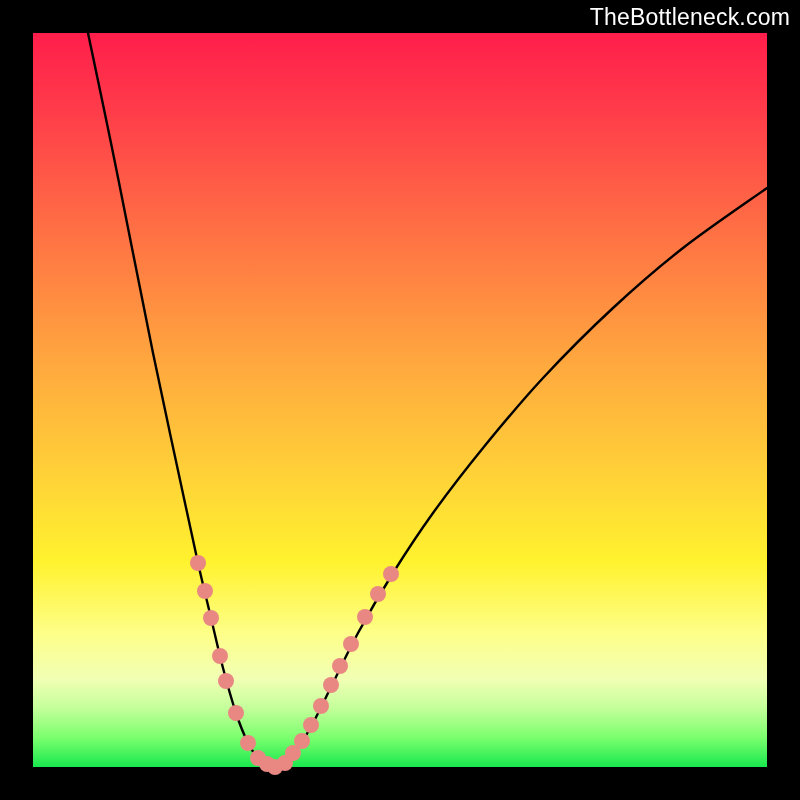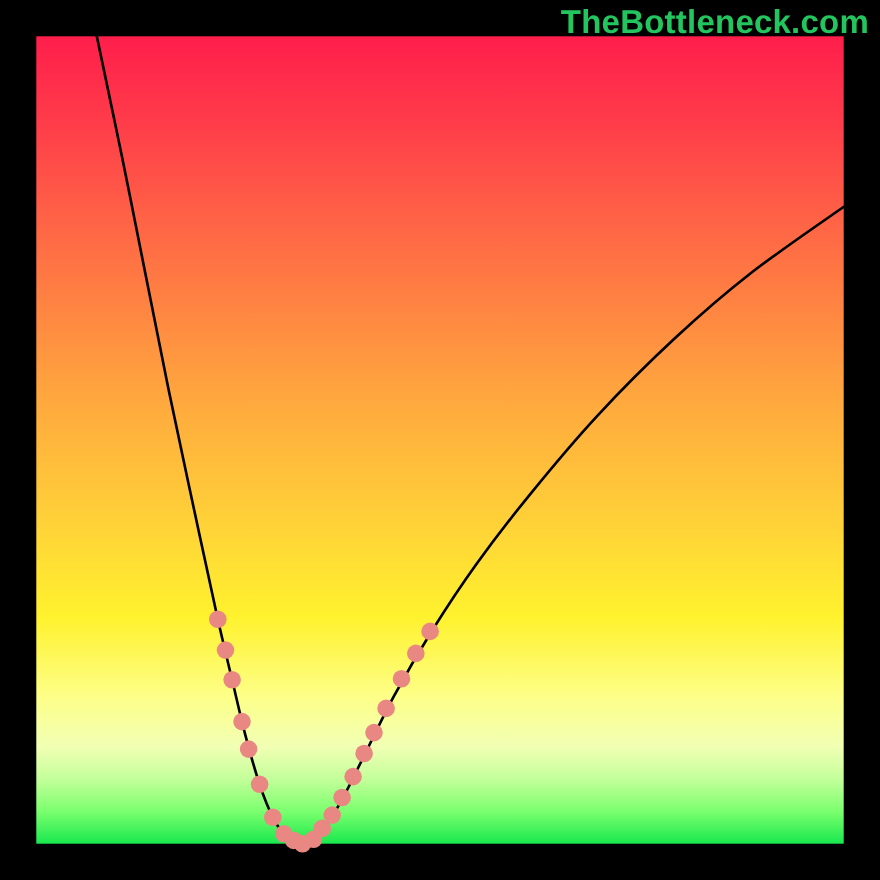--- a/index.html
+++ b/index.html
@@ -44,23 +44,23 @@
     left: 0;
     top: 0;
     width: 734px;
     height: 734px;
     overflow: visible;
   }
   .watermark {
     position: absolute;
     top: 4px;
     right: 10px;
-    color: #22c55e;
-    font-size: 30px;
-    font-weight: 700;
+    color: #ffffff;
+    font-size: 23px;
+    font-weight: 400;
     letter-spacing: 0.2px;
     user-select: none;
   }
 </style>
 </head>
 <body>
 
 <div class="frame">
 
   <div class="plot-area">

